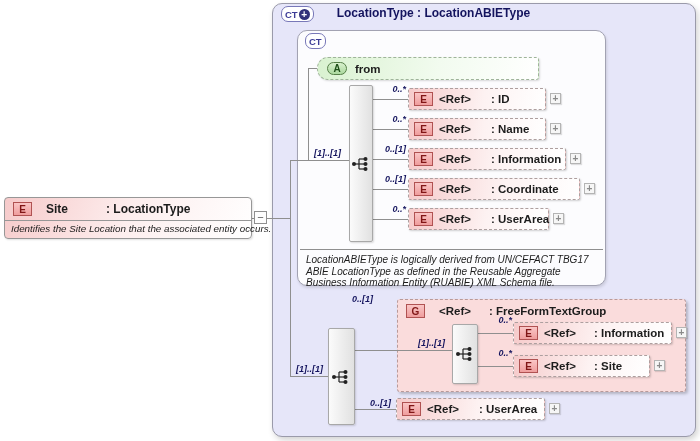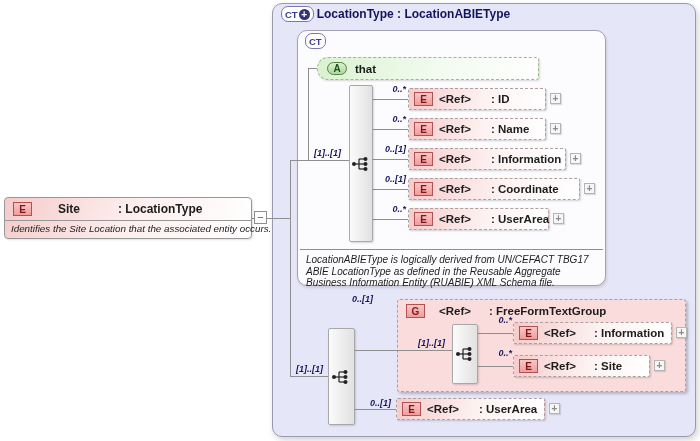--- a/index.html
+++ b/index.html
@@ -12,21 +12,21 @@
   .outer-box{position:absolute;left:272px;top:3px;width:424px;height:434px;
              background:#e6e6f9;border:1px solid #9a9aaa;border-radius:10px;
              box-shadow:2px 3px 6px rgba(0,0,0,.18);box-sizing:border-box;}
   .inner-box{position:absolute;left:297px;top:30px;width:309px;height:256px;
              background:#fcfcfe;border:1px solid #a2a2b2;border-radius:10px;
              box-shadow:1px 2px 3px rgba(0,0,0,.12);box-sizing:border-box;}
   .group-box{position:absolute;left:397px;top:299px;width:289px;height:93px;
              background:#fadcdc;border:1px dashed #b89a9a;border-radius:3px;
              box-shadow:2px 2px 3px rgba(0,0,0,.22);box-sizing:border-box;}
 
-  .hdr{position:absolute;display:flex;align-items:center;gap:3px;
+  .hdr{position:absolute;display:flex;align-items:flex-start;gap:23px;
        font-weight:bold;color:#14145e;font-size:12px;white-space:nowrap;}
 
   .badge-ct{display:inline-flex;align-items:center;justify-content:center;
             height:14px;padding:0 3px;background:#ffffff;border:1px solid #7878b8;
             border-radius:7px;color:#3c3c96;font-size:9.5px;font-weight:bold;}
   .plus-circle{display:inline-flex;width:11px;height:11px;border-radius:50%;
             background:#32327a;color:#ffffff;font-size:10px;line-height:11px;
             align-items:center;justify-content:center;margin-left:1px;font-weight:bold;}
 
   .bar{position:absolute;background:linear-gradient(to right,#fbfbfb,#e1e1e1);
@@ -187,21 +187,21 @@
   <div class="card r" style="left:384px;top:144px;">0..[1]</div>
   <div class="card r" style="left:384px;top:174px;">0..[1]</div>
   <div class="card r" style="left:384px;top:204px;">0..*</div>
   <div class="card" style="left:352px;top:294px;">0..[1]</div>
   <div class="card r" style="left:490px;top:315px;">0..*</div>
   <div class="card r" style="left:490px;top:348px;">0..*</div>
   <div class="card" style="left:370px;top:398px;">0..[1]</div>
 
   <div class="attr-box">
     <span class="badge-a">A</span>
-    <span style="width:47px;">that</span>
+    <span style="width:47px;">from</span>
   </div>
 
   <div class="elem-box" style="left:408px;top:88px;width:138px;">
     <span class="badge-e">E</span>
     <span class="ref">&lt;Ref&gt;</span>
     <span>: ID</span>
   </div>
   <div class="plus" style="left:550px;top:93px;">+</div>
 
   <div class="elem-box" style="left:408px;top:118px;width:138px;">
@@ -249,19 +249,19 @@
   <div class="elem-box" style="left:396px;top:398px;width:149px;">
     <span class="badge-e">E</span>
     <span class="ref">&lt;Ref&gt;</span>
     <span>: UserArea</span>
   </div>
   <div class="plus" style="left:549px;top:403px;">+</div>
 
   <div class="site-box">
     <div class="site-hdr">
       <span class="badge-e">E</span>
-      <span class="site-name" style="margin-left:20px;">Site</span>
+      <span class="site-name" style="margin-left:8px;">Site</span>
       <span>: LocationType</span>
     </div>
     <div class="site-ann">Identifies the Site Location that the associated entity occurs.</div>
   </div>
 
 </div>
 
 </body></html>

